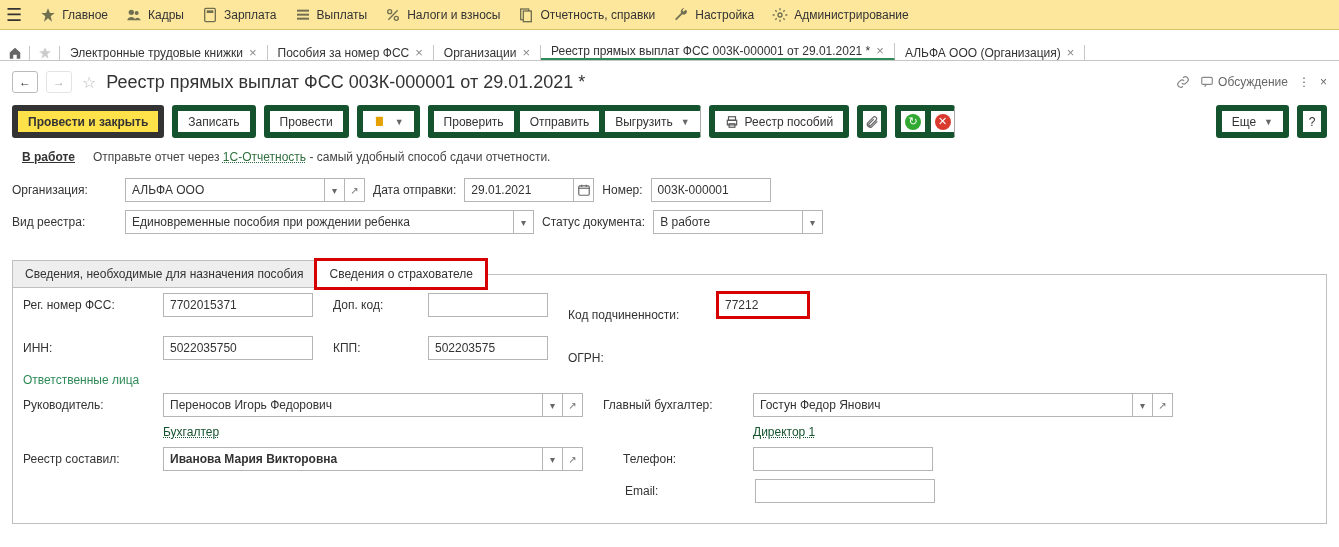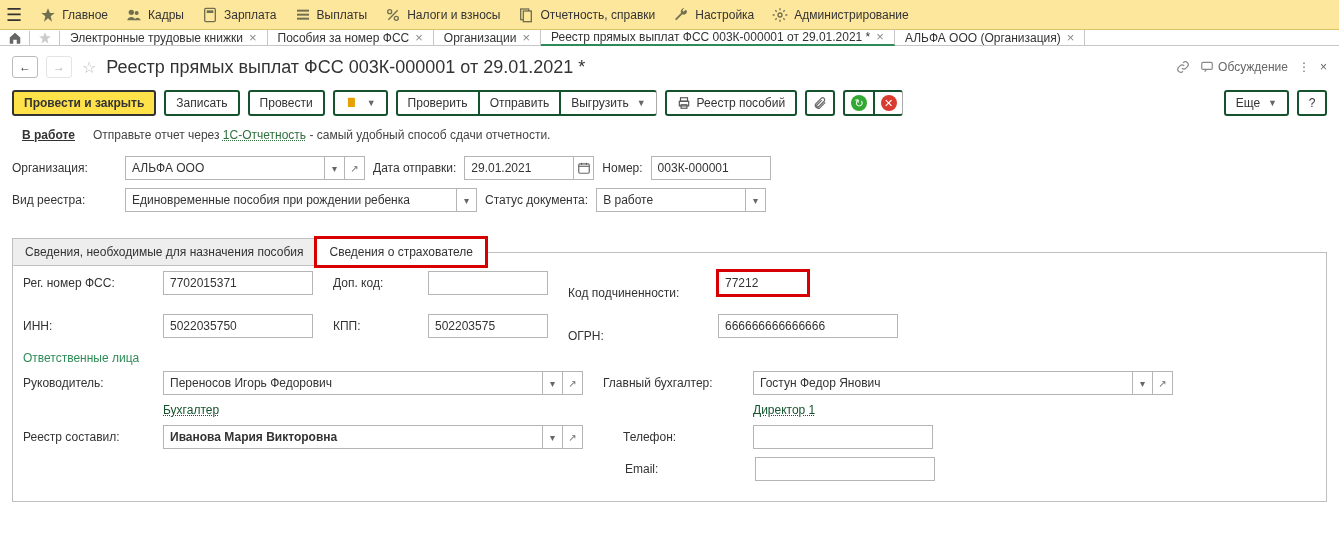--- a/index.html
+++ b/index.html
@@ -21,22 +21,22 @@
     padding: 0 6px;
     gap: 18px;
   }
   .topbar .burger { font-size: 18px; cursor: pointer; }
   .topbar .item { display: flex; align-items: center; gap: 6px; cursor: pointer; color: #333; }
   .topbar .item svg { width: 16px; height: 16px; fill: #707050; }
 
   
   .tabstrip {
     display: flex;
-    align-items: center;
-    height: 16px;
+    align-items: flex-end;
+    height: 31px;
     border-bottom: 1px solid #c6c6c6;
     background: #fff;
   }
   .tabstrip .home,
   .tabstrip .star {
     width: 30px;
     display: flex;
     align-items: center;
     justify-content: center;
     border-right: 1px solid #c6c6c6;
@@ -78,23 +78,23 @@
 
   
   .toolbar {
     display: flex;
     align-items: center;
     gap: 8px;
     padding: 4px 12px 10px 12px;
     flex-wrap: wrap;
   }
   .btn {
-    height: 26px;
+    height: 33px;
     padding: 0 10px;
-    border: 2px solid #14532d;
+    border: 6px solid #14532d;
     border-radius: 3px;
     background: #fff;
     display: inline-flex;
     align-items: center;
     gap: 6px;
     cursor: pointer;
     font-size: 12px;
     color: #333;
   }
   .btn.primary {
@@ -398,21 +398,21 @@
   </span>
   <label class="lbl">Номер:</label>
   <span class="field" style="width:120px">
       <span>003К-000001</span>
     </span>
 </div>
 
 <div class="formrow">
   <label class="lbl lbl-col1">Вид реестра:</label>
   <span class="fieldwrap">
-    <span class="field" style="width:332px">
+    <span class="field" style="width:389px">
         <span>Единовременные пособия при рождении ребенка</span>
       </span>
     <span class="sbtn">▾</span>
   </span>
   <label class="lbl">Статус документа:</label>
   <span class="fieldwrap">
     <span class="field" style="width:150px">
         <span>В работе</span>
       </span>
     <span class="sbtn">▾</span>
@@ -444,23 +444,20 @@
   <div class="panelrow">
     <label class="plbl1">ИНН:</label>
     <span class="field" style="width:150px">
         <span>5022035750</span>
       </span>
     <label class="plbl2">КПП:</label>
     <span class="field" style="width:120px">
         <span>502203575</span>
       </span>
     <label class="plbl3">ОГРН:</label>
-    <span class="field" style="width:180px">
-        <span>666666666666666</span>
-      </span>
   </div>
 
   <div class="sectiontitle">Ответственные лица</div>
 
   <div class="panelrow">
     <label class="plbl1">Руководитель:</label>
     <span class="fieldwrap">
       <span class="field" style="width:380px">
           <span>Переносов Игорь Федорович</span>
         </span>

